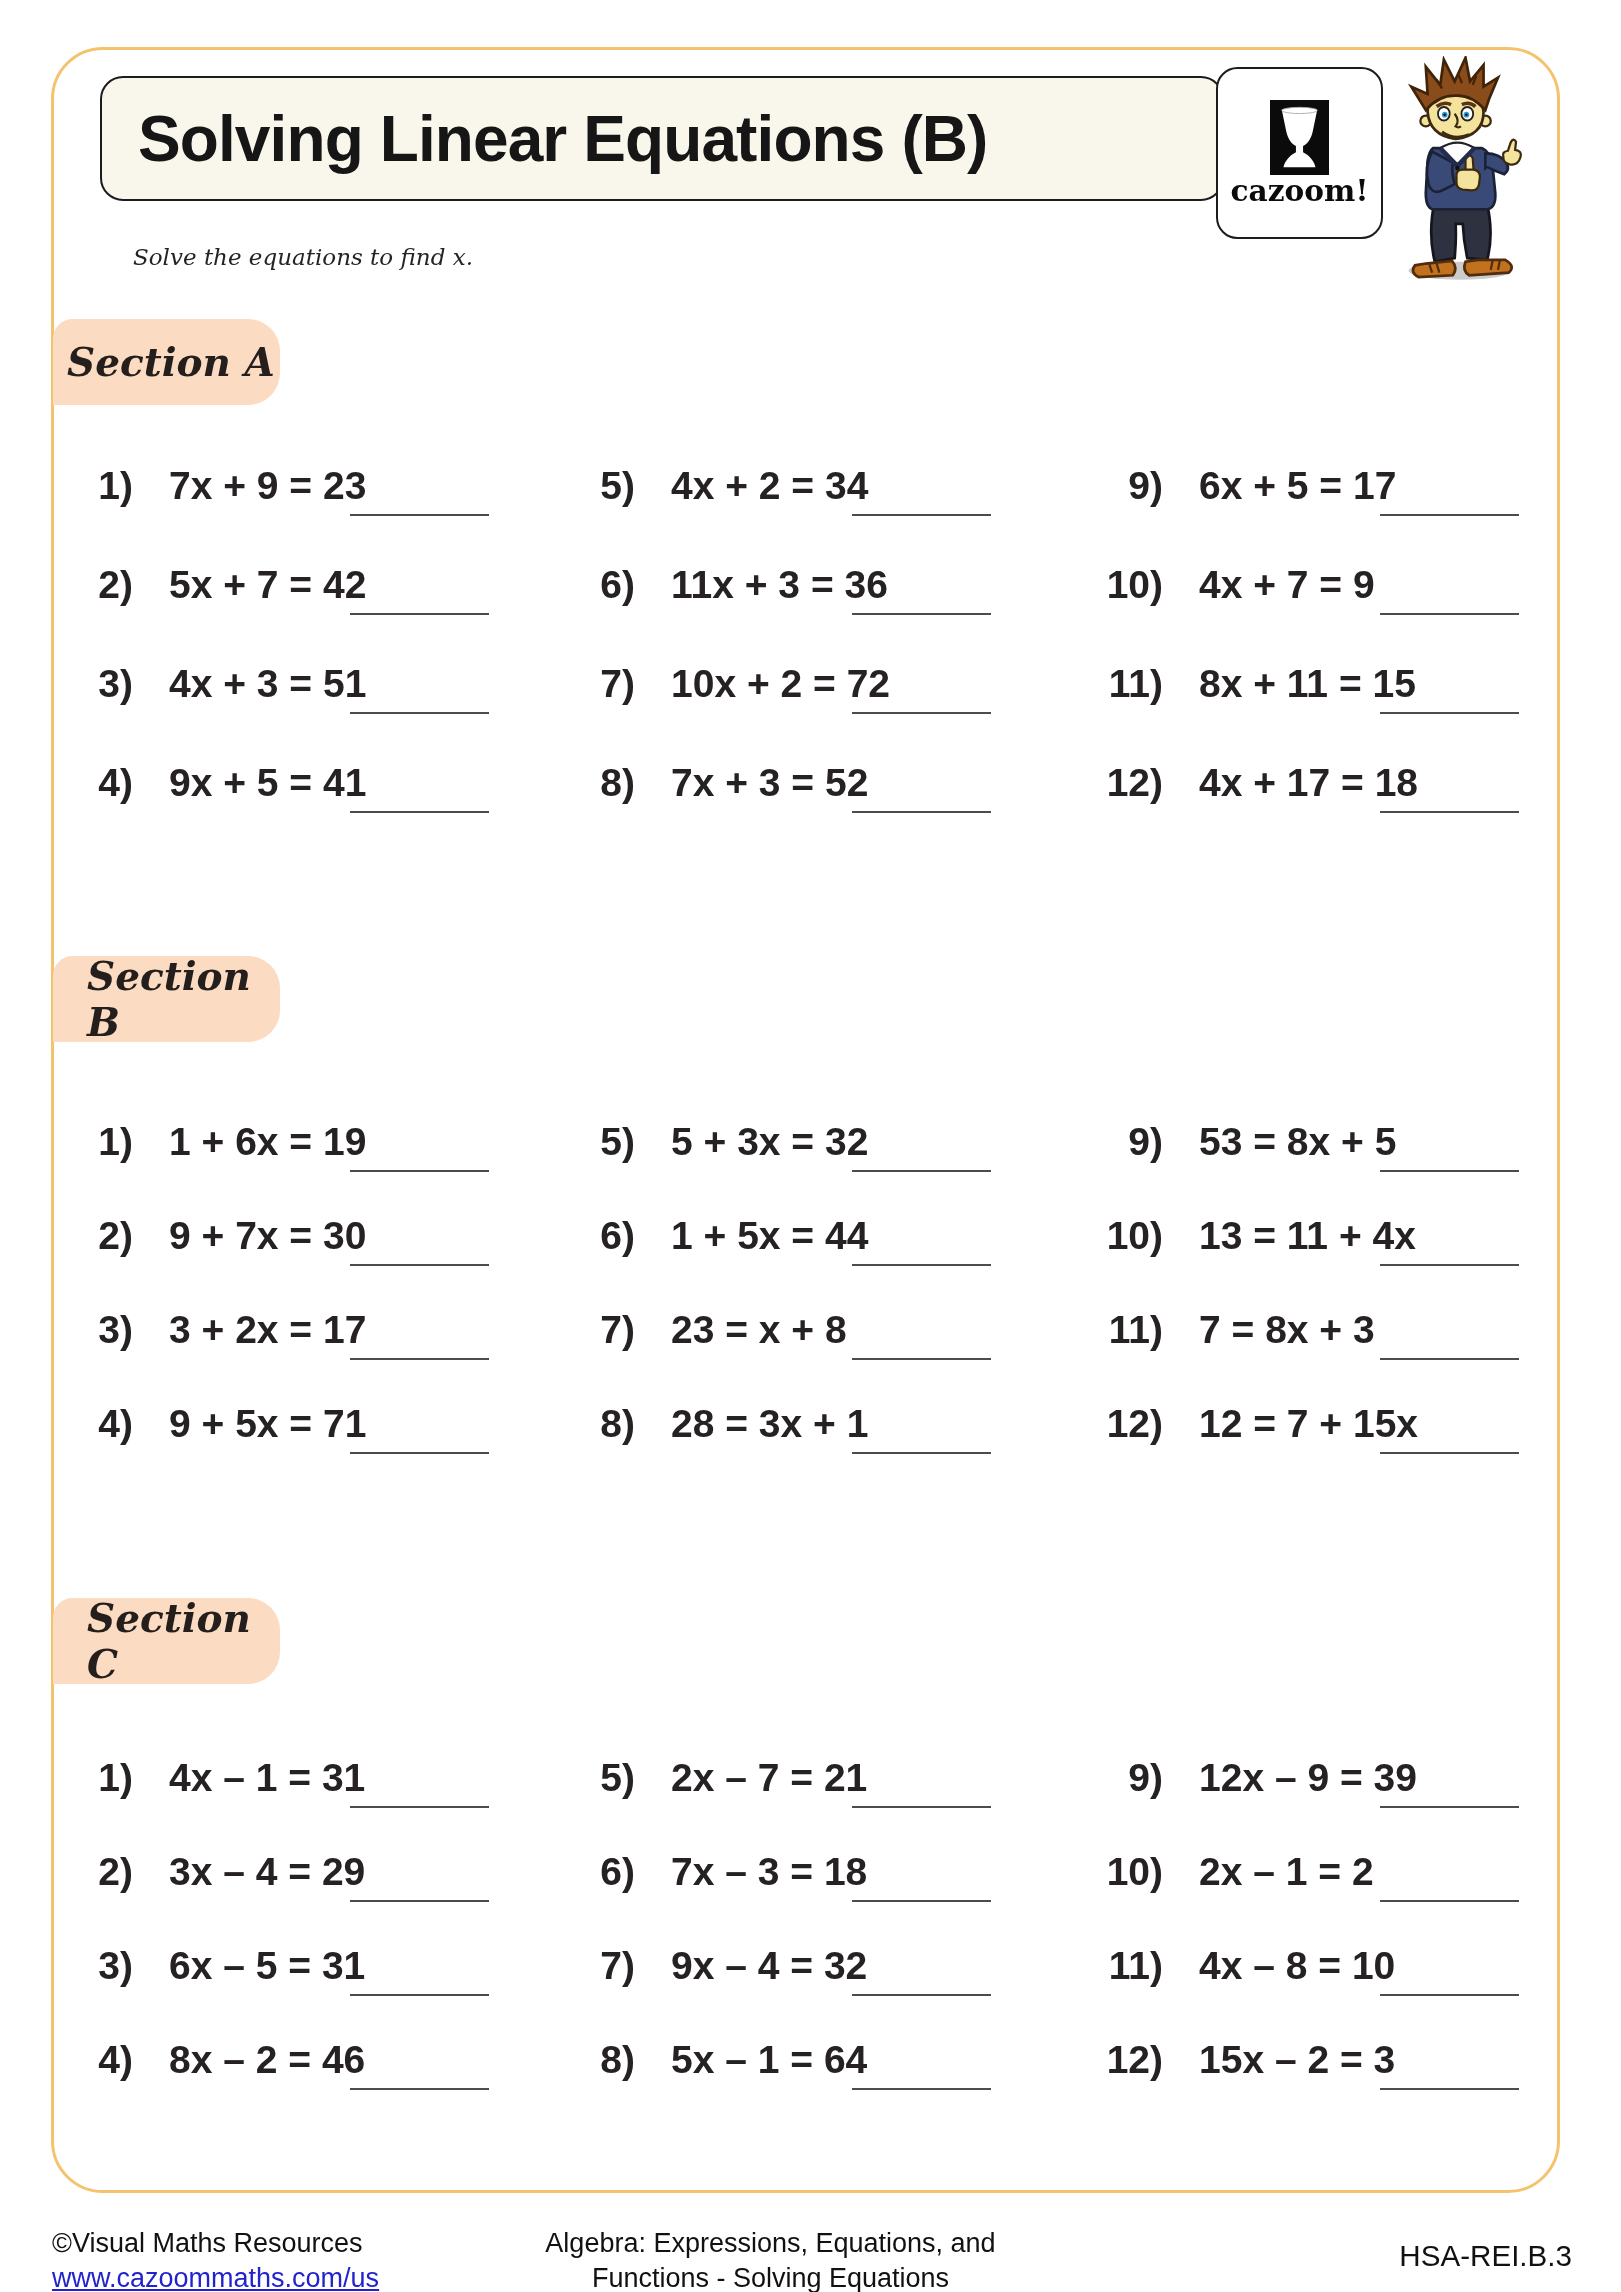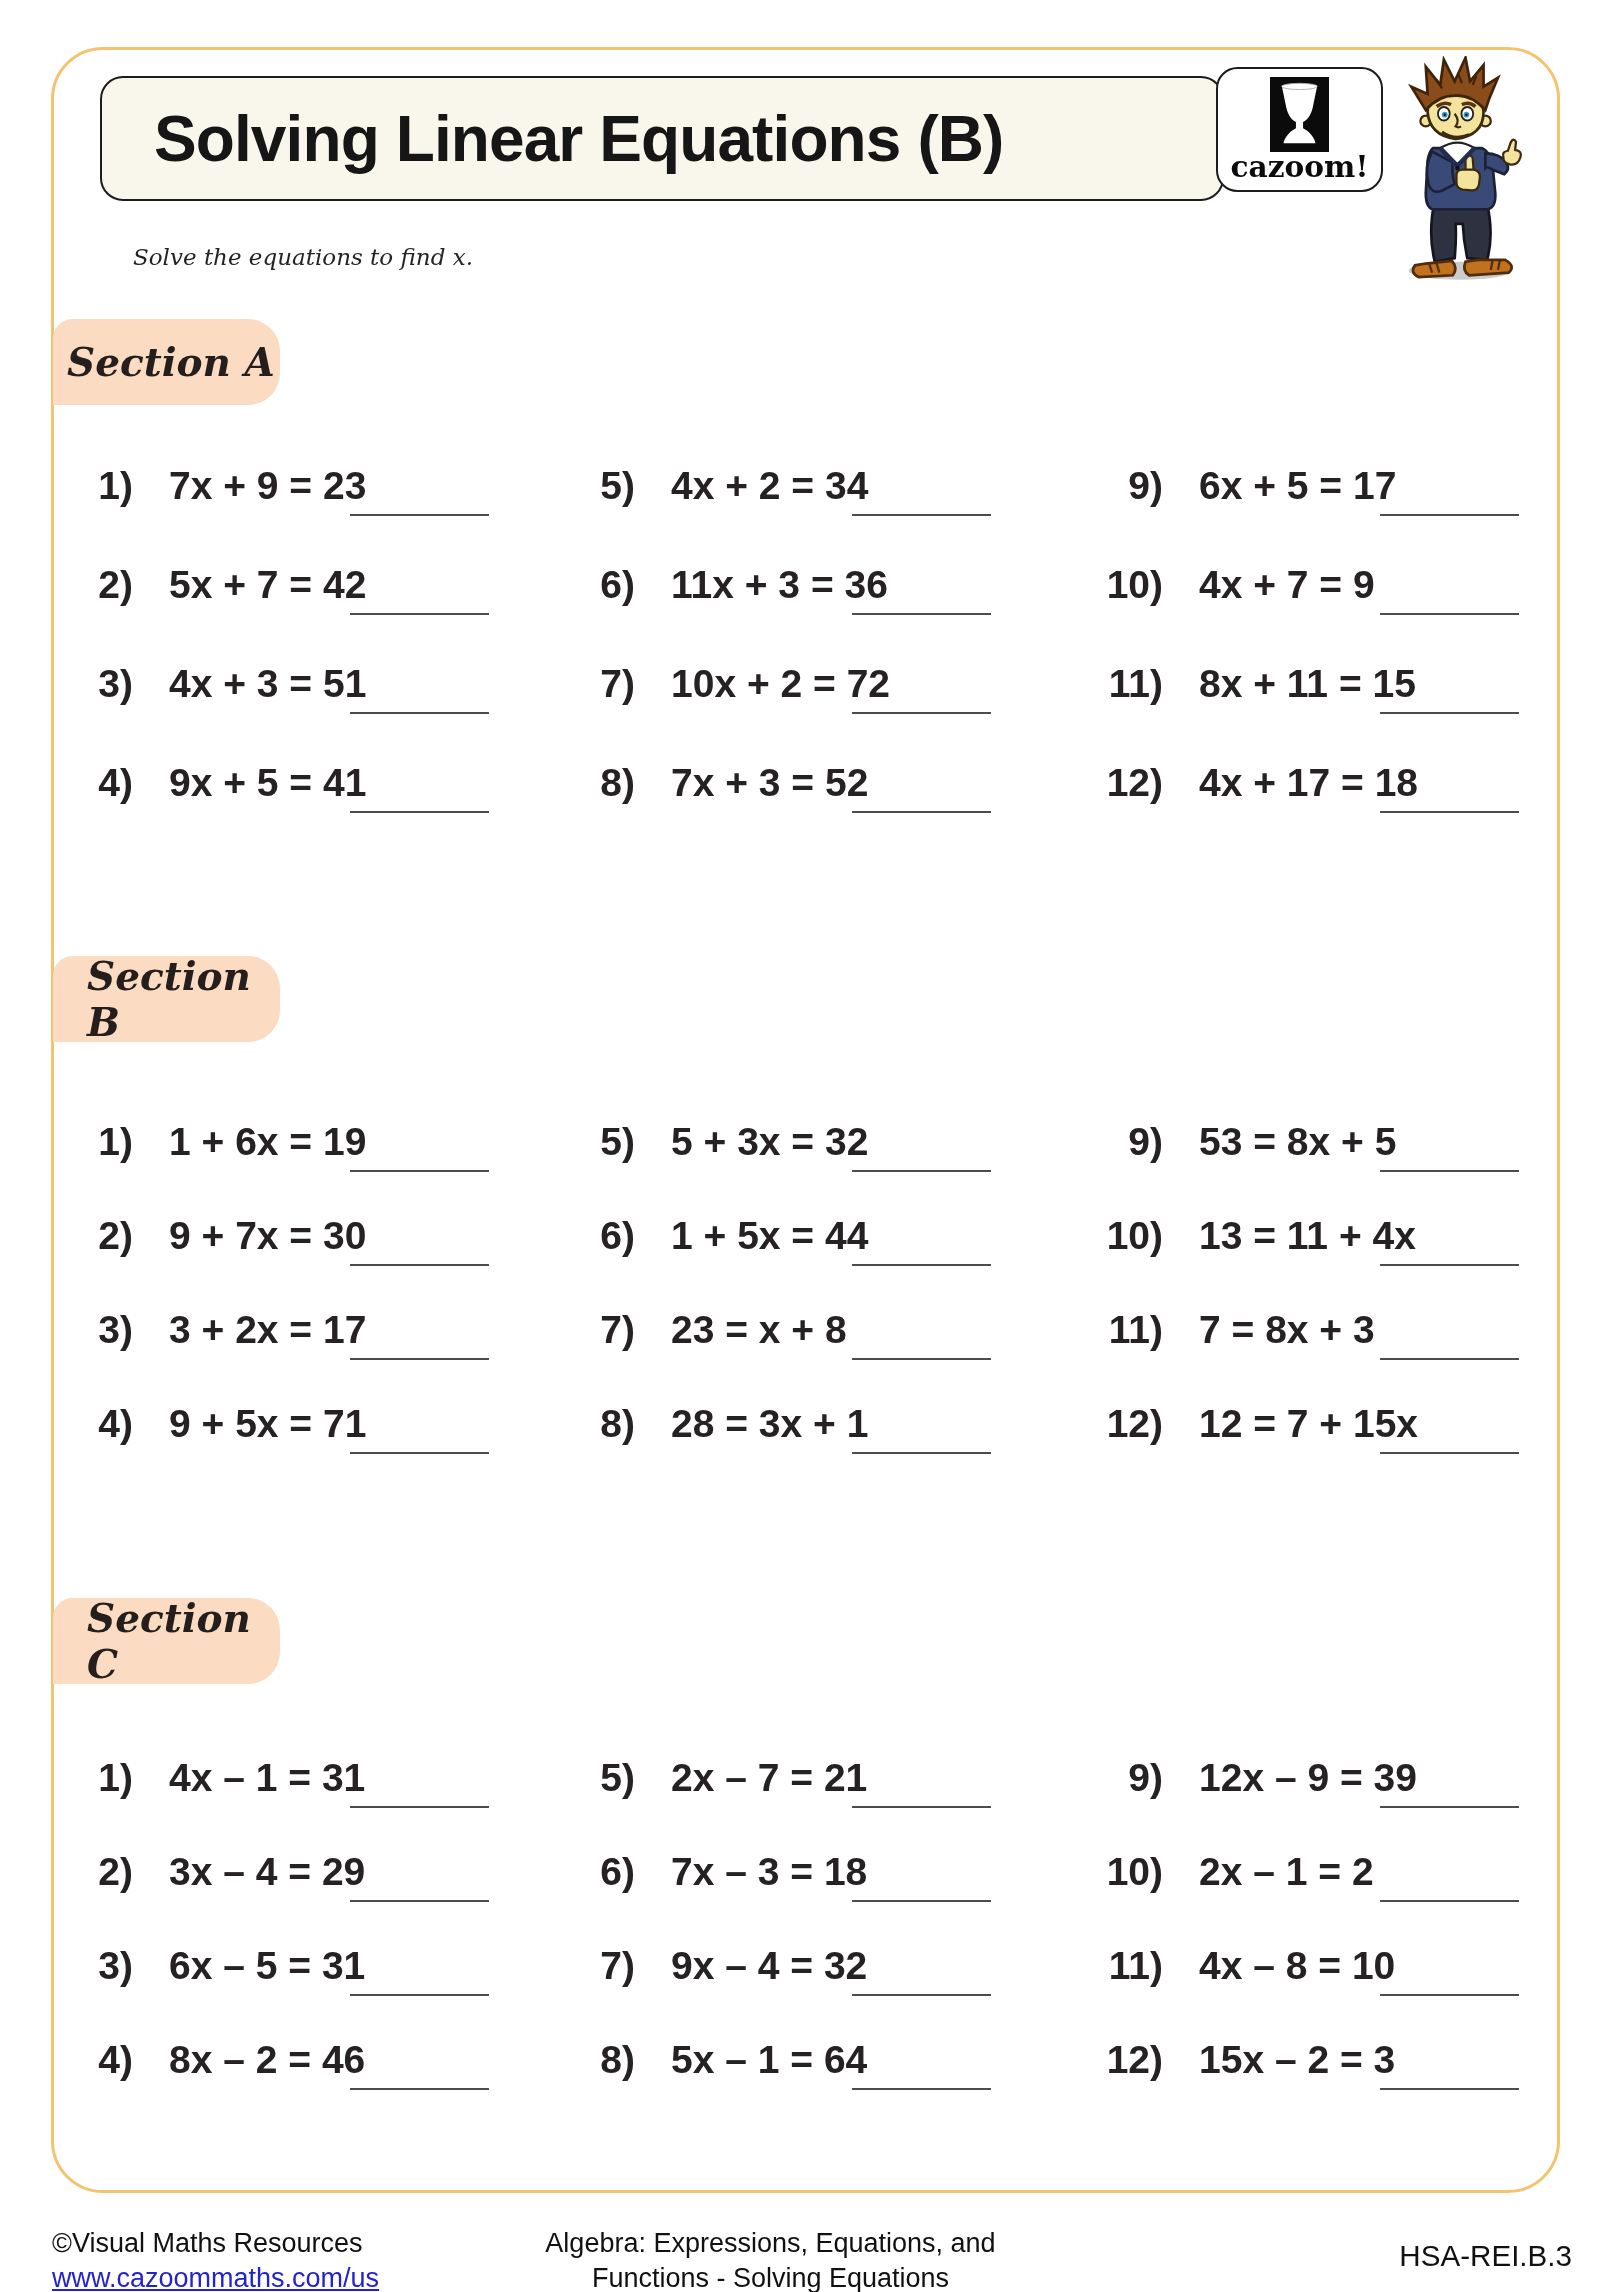--- a/index.html
+++ b/index.html
@@ -12,26 +12,26 @@
     position:absolute;left:51px;top:47px;width:1503px;height:2140px;
     border:3.6px solid #F4C36F;border-radius:52px;background:transparent;
   }
   
   .banner{
     position:absolute;left:100px;top:76px;width:1124px;height:125px;
     background:#F9F6EB;border:2.7px solid #1c1c1c;border-radius:23px;
     display:flex;align-items:center;box-sizing:border-box;
   }
   .banner-title{
-    padding-left:52px;font-size:64px;font-weight:bold;letter-spacing:-0.9px;color:#161616;
+    padding-left:36px;font-size:64px;font-weight:bold;letter-spacing:-0.9px;color:#161616;
     white-space:nowrap;
   }
   
   .logo-box{
-    position:absolute;left:1216px;top:67px;width:167px;height:125px;background:#ffffff;
+    position:absolute;left:1216px;top:67px;width:167px;height:172px;background:#ffffff;
     border:2.7px solid #1c1c1c;border-radius:21.5px;box-sizing:border-box;
     display:flex;flex-direction:column;align-items:center;justify-content:center;
   }
   .logo-square{width:59px;height:75px;background:#0b0b0b;display:flex;align-items:center;justify-content:center;flex:none;}
   .logo-text{font-family:"DejaVu Serif",serif;font-weight:bold;font-size:29.6px;line-height:30px;color:#0b0b0b;margin-top:0.9px;}
   
   .mascot{position:absolute;left:1402px;top:56px;width:127px;height:231px;}
   
   .instruction{
     position:absolute;left:133px;top:244px;

